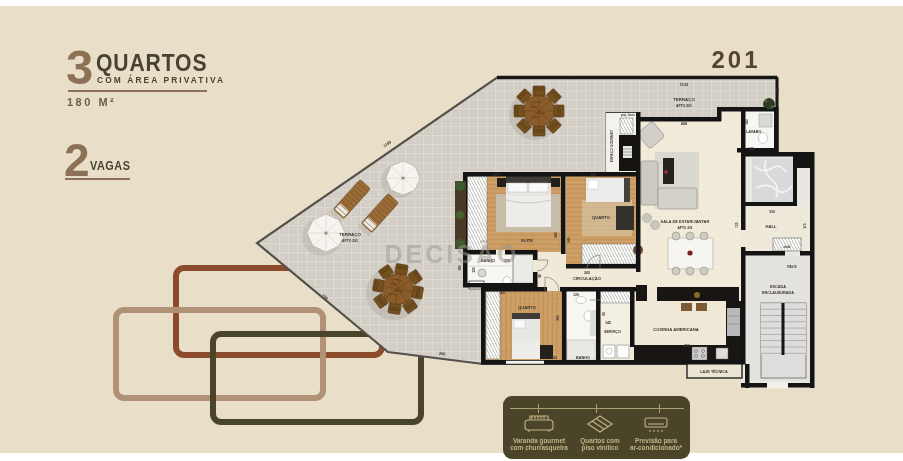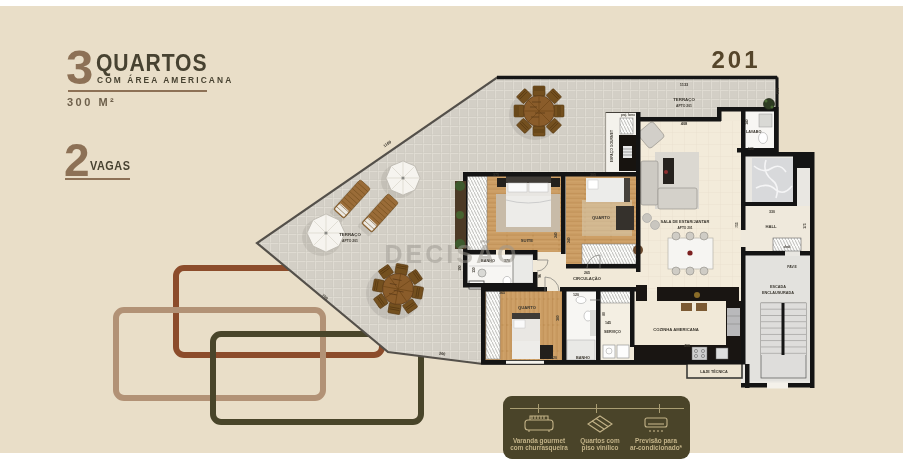--- a/index.html
+++ b/index.html
@@ -347,23 +347,23 @@
 <text x="778" y="293.5" font-size="3.8" text-anchor="middle">ENCLAUSURADA</text>
 <text x="714" y="372.5" font-size="3.8" text-anchor="middle">LAJE TÉCNICA</text>
 <text x="613" y="146" font-size="3.4" text-anchor="middle" transform="rotate(-90 613 146)">ESPAÇO GOURMET</text>
 <text x="621" y="116" font-size="2.8">proj. forno</text>
 </g>
 <text x="736" y="68" font-size="24" font-weight="bold" letter-spacing="3" fill="#55452a" text-anchor="middle" font-family="Liberation Sans,sans-serif">201</text>
 <text x="452" y="263" font-size="25" font-weight="bold" letter-spacing="3" fill="#9b978f" opacity="0.5" text-anchor="middle" font-family="Liberation Sans,sans-serif">DECISÃO</text>
 </svg>
 <div class="t" id="n3">3</div>
 <div class="t" id="quartos">QUARTOS</div>
-<div class="t" id="coma">COM ÁREA AMERICANA</div>
+<div class="t" id="coma">COM ÁREA PRIVATIVA</div>
 <div class="t" id="u1"></div>
-<div class="t" id="m180">300 M²</div>
+<div class="t" id="m180">180 M²</div>
 <div class="t" id="n2">2</div>
 <div class="t" id="vagas">VAGAS</div>
 <div class="t" id="u2"></div>
 <div id="legend">
 <div id="legline"></div>
 <div class="tick" style="left:35px"></div>
 <div class="tick" style="left:93px"></div>
 <div class="tick" style="left:156px"></div>
 <div class="lcol" style="left:5px">
 <svg width="34" height="22" viewBox="0 0 34 22" fill="none" stroke="#c3b388" stroke-width="1.1">

